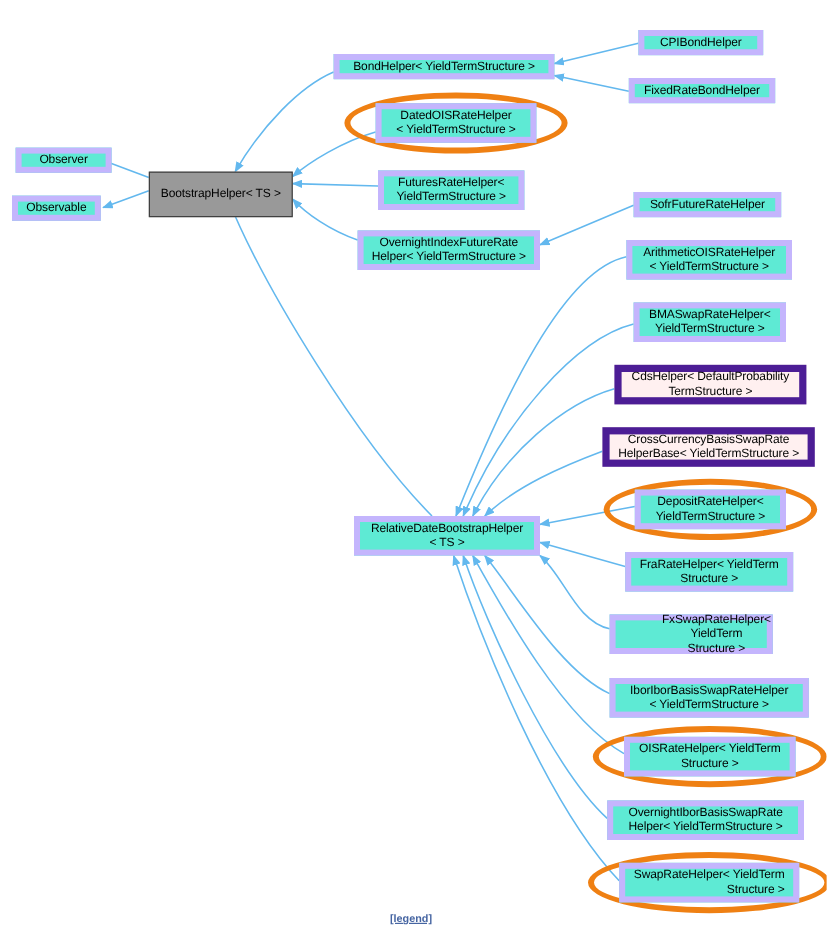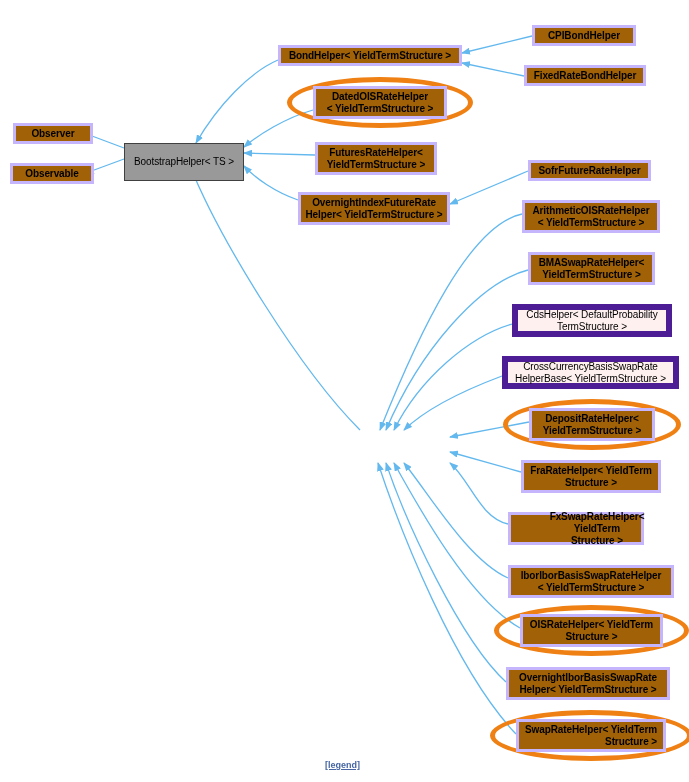--- a/index.html
+++ b/index.html
@@ -39,23 +39,22 @@
     justify-content: center;
     text-align: center;
     font-size: 10px;
     line-height: 12px;
     color: #000000;
     letter-spacing: -0.1px;
     white-space: pre-line;
     padding: 0 2px;
   }
   .node.plain {
-    background: #a16207;
-    border: 3px solid #c4b5fd;
-    font-weight: bold;
+    background: #5eead4;
+    border: 5px solid #c4b5fd;
   }
   .node.root {
     background: #999999;
     border: 1px solid #404040;
   }
   .node.red {
     background: #fff0f0;
     border: 6px solid #4c1d95;
   }
   .highlight-ellipse {
@@ -104,41 +103,43 @@
         <path d="M 508,578 C 468,560 430,495 404,463" stroke="#63b8ee" stroke-width="1.3" fill="none" marker-end="url(#arrowhead)"></path>
         <path d="M 520,628 C 470,600 420,510 394,463" stroke="#63b8ee" stroke-width="1.3" fill="none" marker-end="url(#arrowhead)"></path>
         <path d="M 506,682 C 460,640 405,520 386,463" stroke="#63b8ee" stroke-width="1.3" fill="none" marker-end="url(#arrowhead)"></path>
         <path d="M 516,734 C 455,670 400,530 378,463" stroke="#63b8ee" stroke-width="1.3" fill="none" marker-end="url(#arrowhead)"></path>
         <path d="M 360,430 C 300,370 220,240 190,166" stroke="#63b8ee" stroke-width="1.3" fill="none" marker-end="url(#arrowhead)"></path>
       </g>
   </svg>
 
   <div id="node-layer">
       <div class="node plain" style="left: 13px; top: 123px; width: 80px; height: 21px;">Observer</div>
-      <div class="node plain" style="left: 10px; top: 163px; width: 84px; height: 21px; text-align: center;">Observable</div>
+      <div class="node plain" style="left: 10px; top: 163px; width: 74px; height: 21px; text-align: center;">Observable</div>
       <div class="node root" style="left: 124px; top: 143px; width: 120px; height: 38px;">BootstrapHelper&lt; TS &gt;</div>
       <div class="node plain" style="left: 278px; top: 45px; width: 184px; height: 21px;">BondHelper&lt; YieldTermStructure &gt;</div>
       <div class="node plain" style="left: 532px; top: 25px; width: 104px; height: 21px;">CPIBondHelper</div>
       <div class="node plain" style="left: 524px; top: 65px; width: 122px; height: 21px;">FixedRateBondHelper</div>
       <div class="highlight-ellipse" style="left: 287px; top: 77px; width: 186px; height: 51px;"></div>
       <div class="node plain" style="left: 313px; top: 86px; width: 134px; height: 33px;">DatedOISRateHelper
 &lt; YieldTermStructure &gt;</div>
       <div class="node plain" style="left: 315px; top: 142px; width: 122px; height: 33px;">FuturesRateHelper&lt;
 YieldTermStructure &gt;</div>
       <div class="node plain" style="left: 528px; top: 160px; width: 123px; height: 21px;">SofrFutureRateHelper</div>
       <div class="node plain" style="left: 298px; top: 192px; width: 152px; height: 33px;">OvernightIndexFutureRate
 Helper&lt; YieldTermStructure &gt;</div>
       <div class="node plain" style="left: 522px; top: 200px; width: 138px; height: 33px;">ArithmeticOISRateHelper
 &lt; YieldTermStructure &gt;</div>
       <div class="node plain" style="left: 528px; top: 252px; width: 127px; height: 33px;">BMASwapRateHelper&lt;
 YieldTermStructure &gt;</div>
       <div class="node red" style="left: 512px; top: 304px; width: 160px; height: 33px;">CdsHelper&lt; DefaultProbability
 TermStructure &gt;</div>
       <div class="node red" style="left: 502px; top: 356px; width: 177px; height: 33px;">CrossCurrencyBasisSwapRate
 HelperBase&lt; YieldTermStructure &gt;</div>
+      <div class="node plain" style="left: 295px; top: 430px; width: 155px; height: 33px;">RelativeDateBootstrapHelper
+&lt; TS &gt;</div>
       <div class="highlight-ellipse" style="left: 503px; top: 399px; width: 178px; height: 51px;"></div>
       <div class="node plain" style="left: 529px; top: 408px; width: 126px; height: 33px;">DepositRateHelper&lt;
 YieldTermStructure &gt;</div>
       <div class="node plain" style="left: 521px; top: 460px; width: 140px; height: 33px;">FraRateHelper&lt; YieldTerm
 Structure &gt;</div>
       <div class="node plain" style="left: 508px; top: 512px; width: 136px; height: 33px; padding-left: 44px;">FxSwapRateHelper&lt; YieldTerm
 Structure &gt;</div>
       <div class="node plain" style="left: 508px; top: 565px; width: 166px; height: 33px;">IborIborBasisSwapRateHelper
 &lt; YieldTermStructure &gt;</div>
       <div class="highlight-ellipse" style="left: 494px; top: 605px; width: 195px; height: 51px;"></div>

